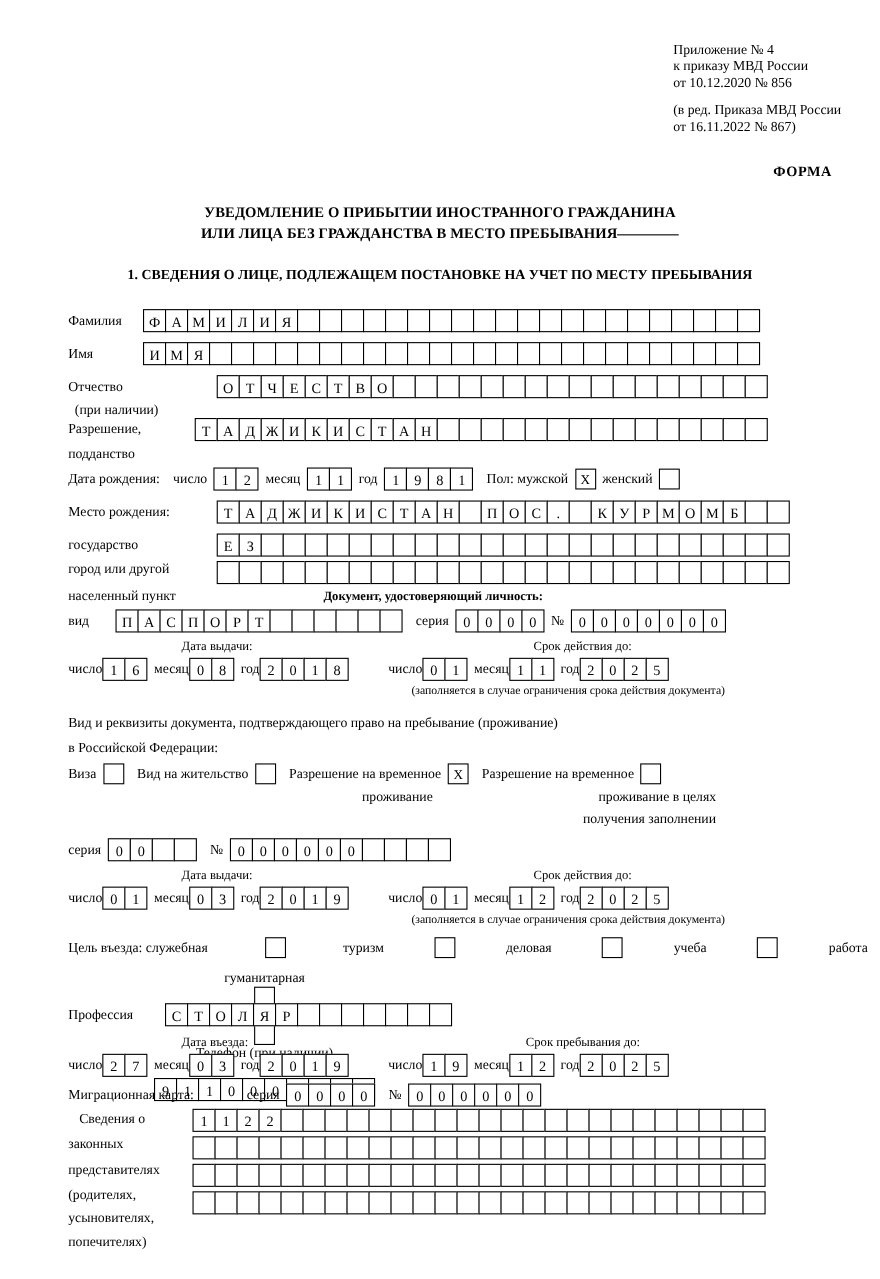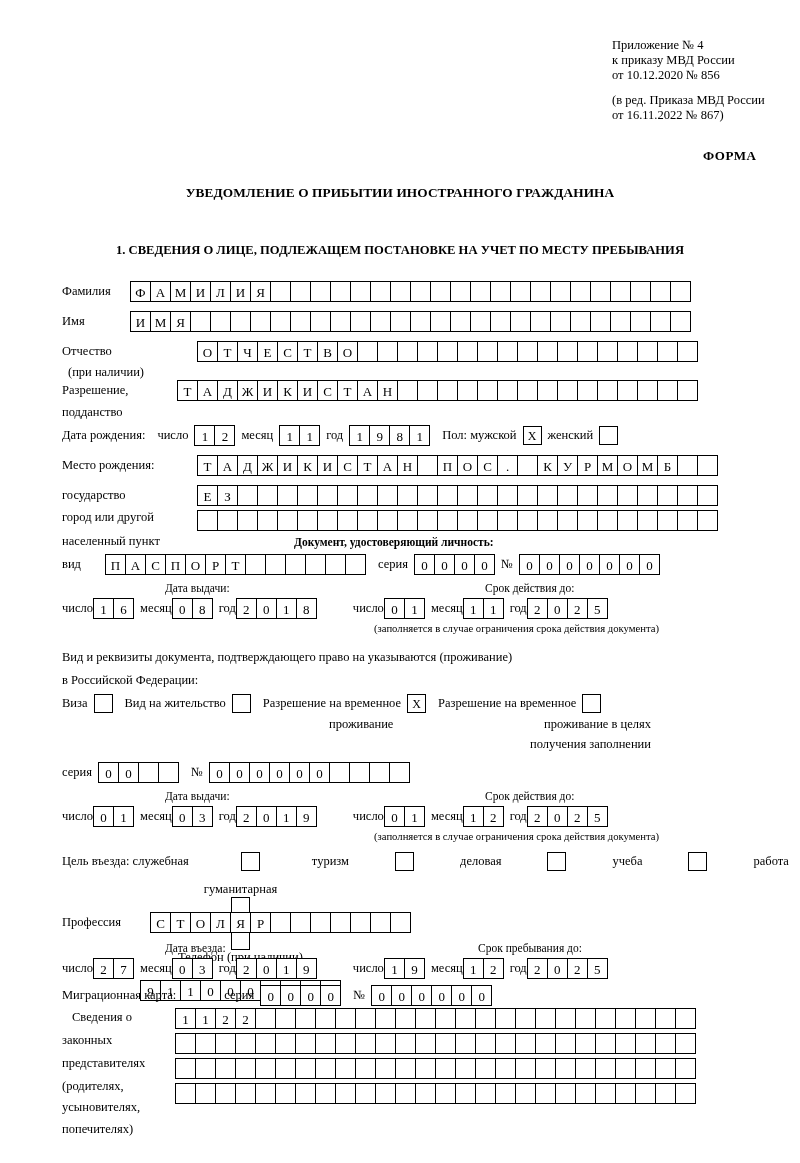--- a/index.html
+++ b/index.html
@@ -124,20 +124,21 @@
     <div>к приказу МВД России</div>
     <div>от 10.12.2020 № 856</div>
     <div class="blk2">(в ред. Приказа МВД России</div>
     <div>от 16.11.2022 № 867)</div>
   </div>
 
   <div class="forma">ФОРМА</div>
 
   <div class="title">
     <div>УВЕДОМЛЕНИЕ О ПРИБЫТИИ ИНОСТРАННОГО ГРАЖДАНИНА</div>
+    <div><span>ИЛИ ЛИЦА БЕЗ ГРАЖДАНСТВА В МЕСТО ПРЕБЫВАНИЯ</span><span class="ul"></span></div>
   </div>
 
   <div class="section1">1. СВЕДЕНИЯ О ЛИЦЕ, ПОДЛЕЖАЩЕМ ПОСТАНОВКЕ НА УЧЕТ ПО МЕСТУ ПРЕБЫВАНИЯ</div>
 
   <div class="row" style="top:281px; left:62px;">
     <span class="lbl" style="width:68px;">Фамилия</span>
     <span class="boxes" id="surname-boxes">
         <span class="bx">Ф</span>
         <span class="bx">А</span>
         <span class="bx">М</span>
@@ -495,21 +496,21 @@
         <span class="bx">2</span>
         <span class="bx">0</span>
         <span class="bx">2</span>
         <span class="bx">5</span>
       </span>
   </div>
 
   <div class="center-note" style="top:622px; left:374px;">(заполняется в случае ограничения срока действия документа)</div>
 
   <div class="row" style="top:650px; left:62px;">
-    <span class="lbl">Вид и реквизиты документа, подтверждающего право на указываются (проживание)</span>
+    <span class="lbl">Вид и реквизиты документа, подтверждающего право на пребывание (проживание)</span>
   </div>
   <div class="row" style="top:673px; left:62px;">
     <span class="lbl">в Российской Федерации:</span>
   </div>
 
   <div class="row" style="top:694px; left:62px;">
     <span class="lbl">Виза</span>
     <span class="gap"></span>
     <span class="sbx"></span>
     <span class="gapw"></span>

